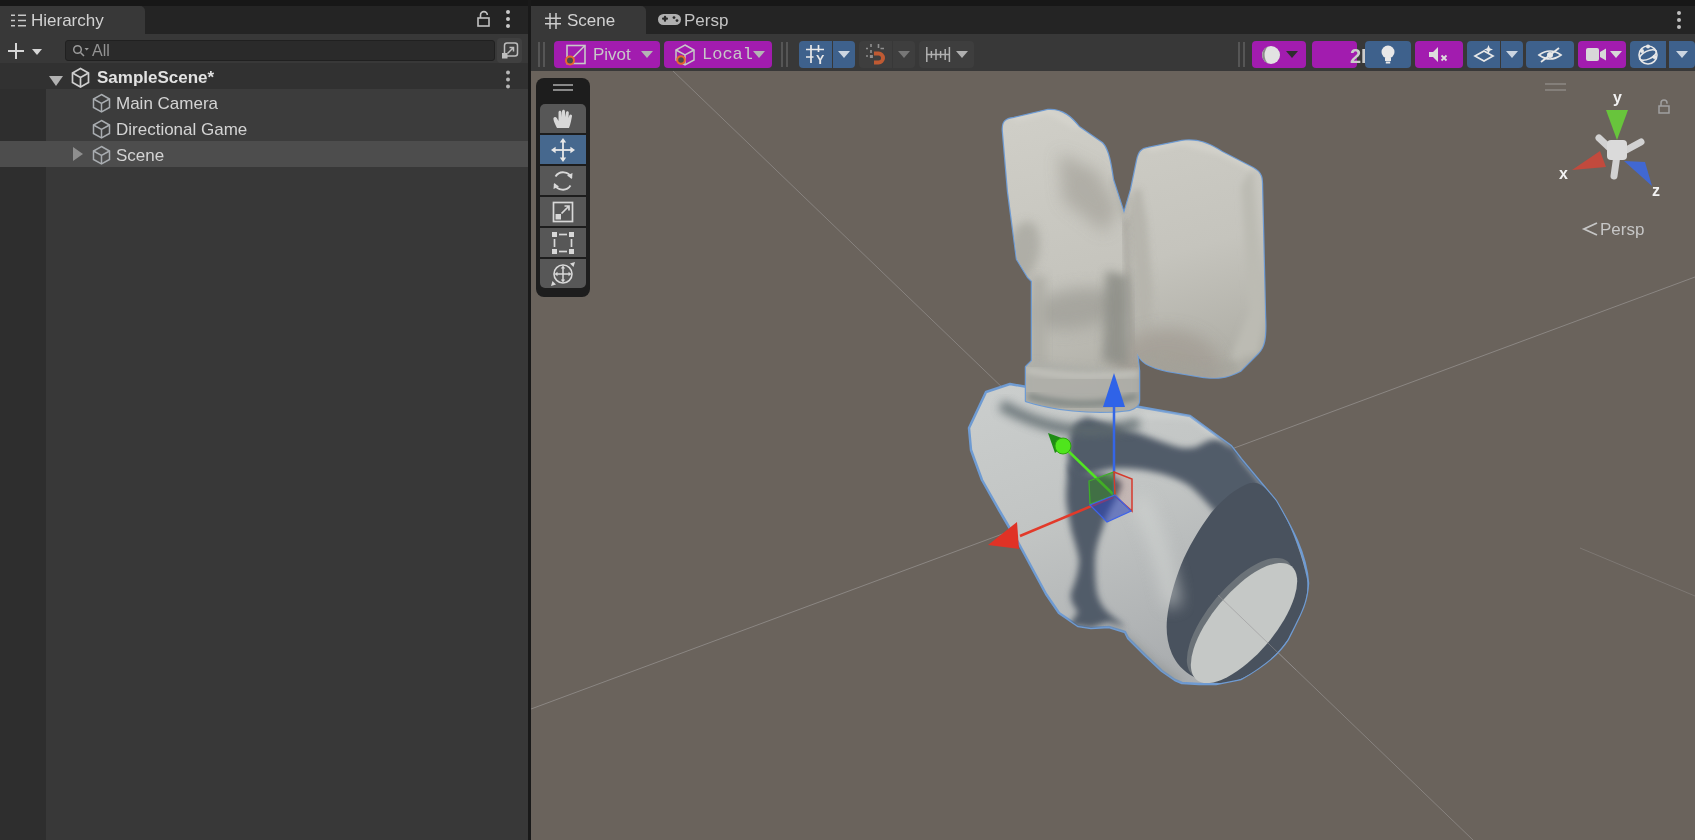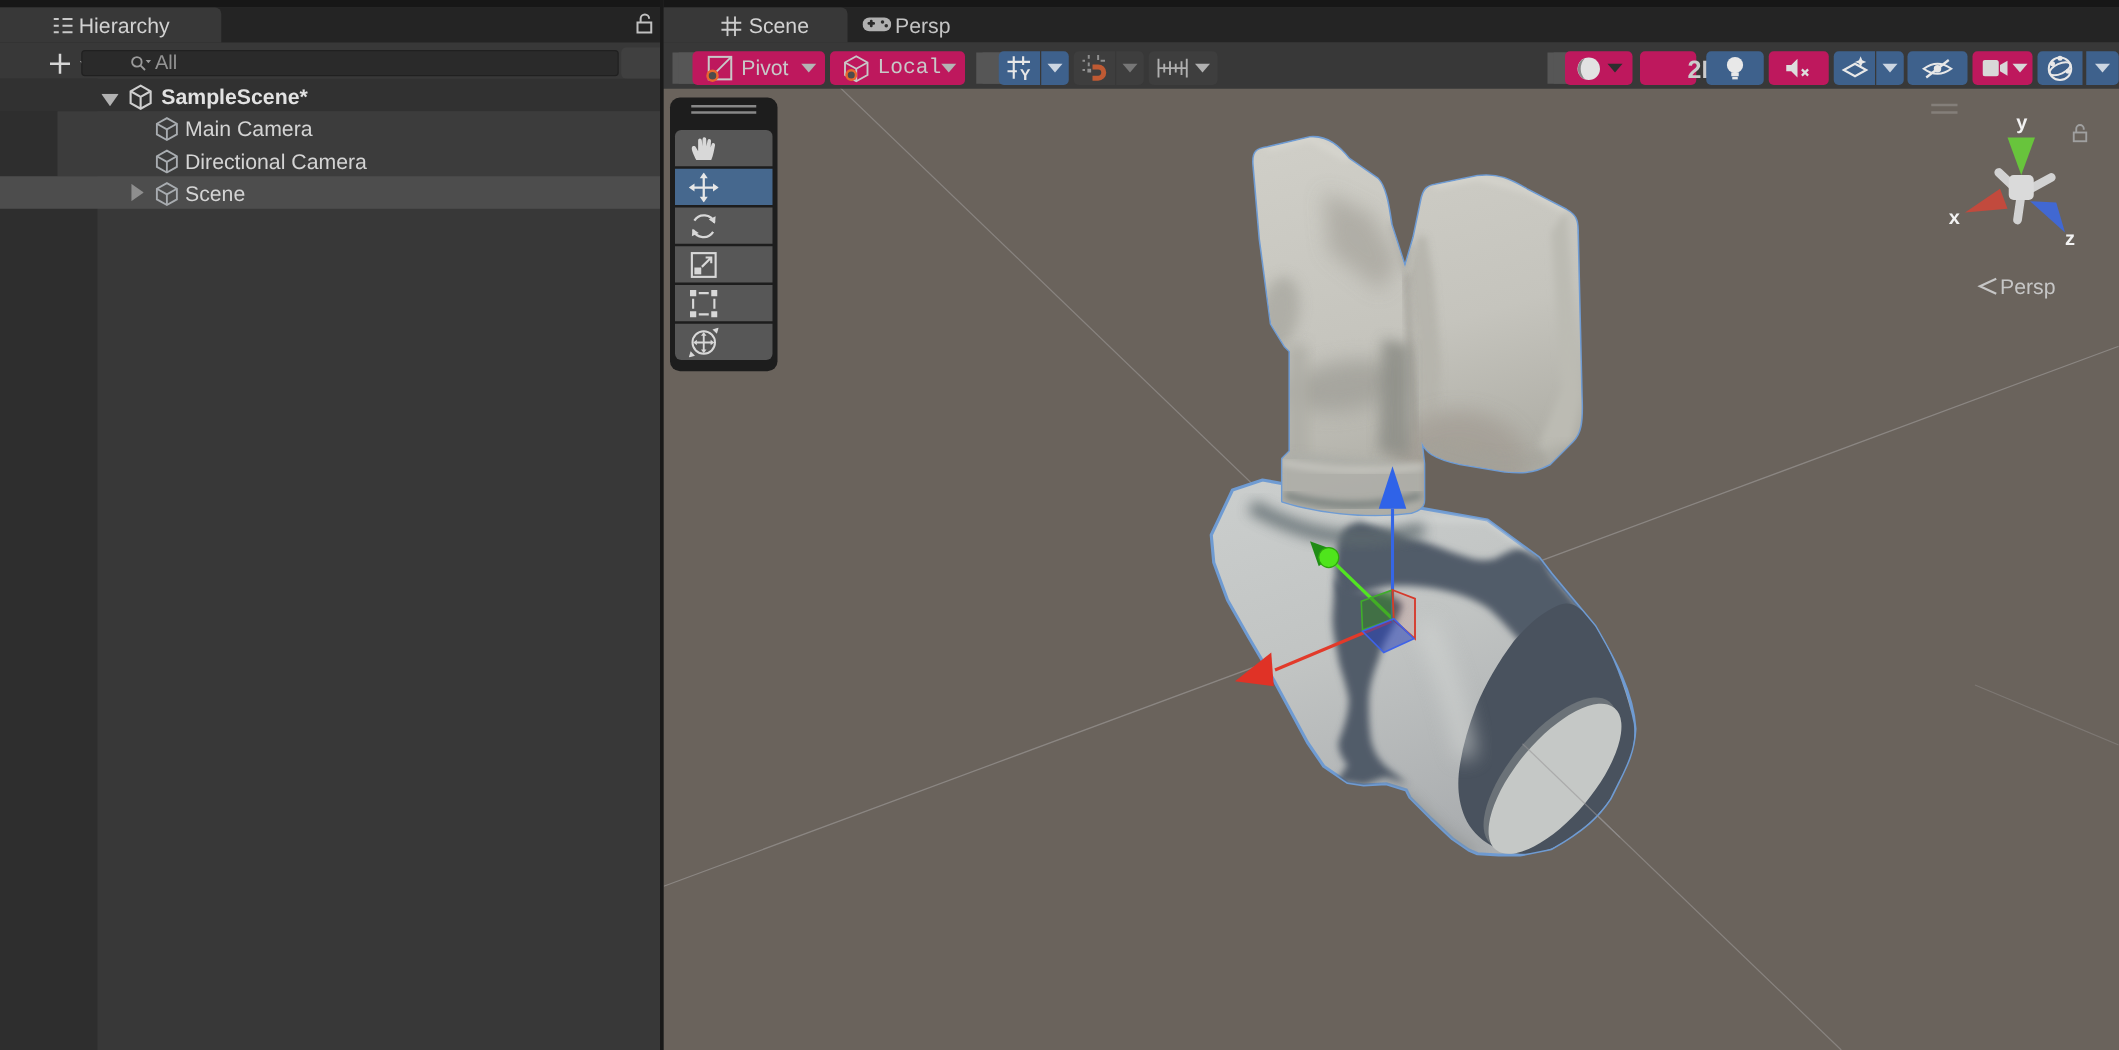--- a/index.html
+++ b/index.html
@@ -1,19 +1,19 @@
 <!DOCTYPE html>
 <html><head>
 <meta charset="utf-8">
 <style>
 html,body{margin:0;padding:0;width:1695px;height:840px;overflow:hidden;background:#383838;
 font-family:"Liberation Sans", sans-serif;}
-.abs{position:absolute;padding-left:32px;}
+.abs{position:absolute;}
 .tab{background:#383838;border-radius:5px 5px 0 0;color:#d0d0d0;}
-.btn{position:absolute;border-radius:4px;background:#be185d;}
+.btn{position:absolute;border-radius:4px;background:#a21caf;}
 .btn.blue{background:#3e618c;}
 .btn.dis{background:#3e3e3e;}
 .ic{position:absolute;}
 </style>
 </head>
 <body>
 
 <div class="abs" style="left:0;top:0;width:528px;height:840px;background:#383838;">
 
   <div class="abs" style="left:0;top:0;width:528px;height:6px;background:#171717;"></div>
@@ -111,21 +111,21 @@
           <path d="M1.5 6 L9.5 10.5 L17.5 6 M9.5 10.5 V19"></path>
         </g>
       </svg></div>
   <div class="abs" style="left:116px;top:94px;font-size:17px;color:#d4d4d4;">Main Camera</div>
   <div class="abs" style="left:92px;top:119px;"><svg width="19" height="20">
         <g fill="none" stroke="#a8acb0" stroke-width="1.5">
     <path d="M9.5 1.5 L17.5 6 V14.5 L9.5 19 L1.5 14.5 V6 Z"></path>
           <path d="M1.5 6 L9.5 10.5 L17.5 6 M9.5 10.5 V19"></path>
         </g>
       </svg></div>
-  <div class="abs" style="left:116px;top:120px;font-size:17px;color:#d4d4d4;">Directional Camera</div>
+  <div class="abs" style="left:116px;top:120px;font-size:17px;color:#d4d4d4;">Directional Game</div>
   <div class="abs" style="left:73px;top:147px;"><svg width="10" height="14">
         <path d="M0 0 l10 7 -10 7 z" fill="#8e8e8e"></path>
       </svg></div>
   <div class="abs" style="left:92px;top:145px;"><svg width="19" height="20">
         <g fill="none" stroke="#a8acb0" stroke-width="1.5">
     <path d="M9.5 1.5 L17.5 6 V14.5 L9.5 19 L1.5 14.5 V6 Z"></path>
           <path d="M1.5 6 L9.5 10.5 L17.5 6 M9.5 10.5 V19"></path>
         </g>
       </svg></div>
   <div class="abs" style="left:116px;top:146px;font-size:17px;color:#d4d4d4;">Scene</div>

